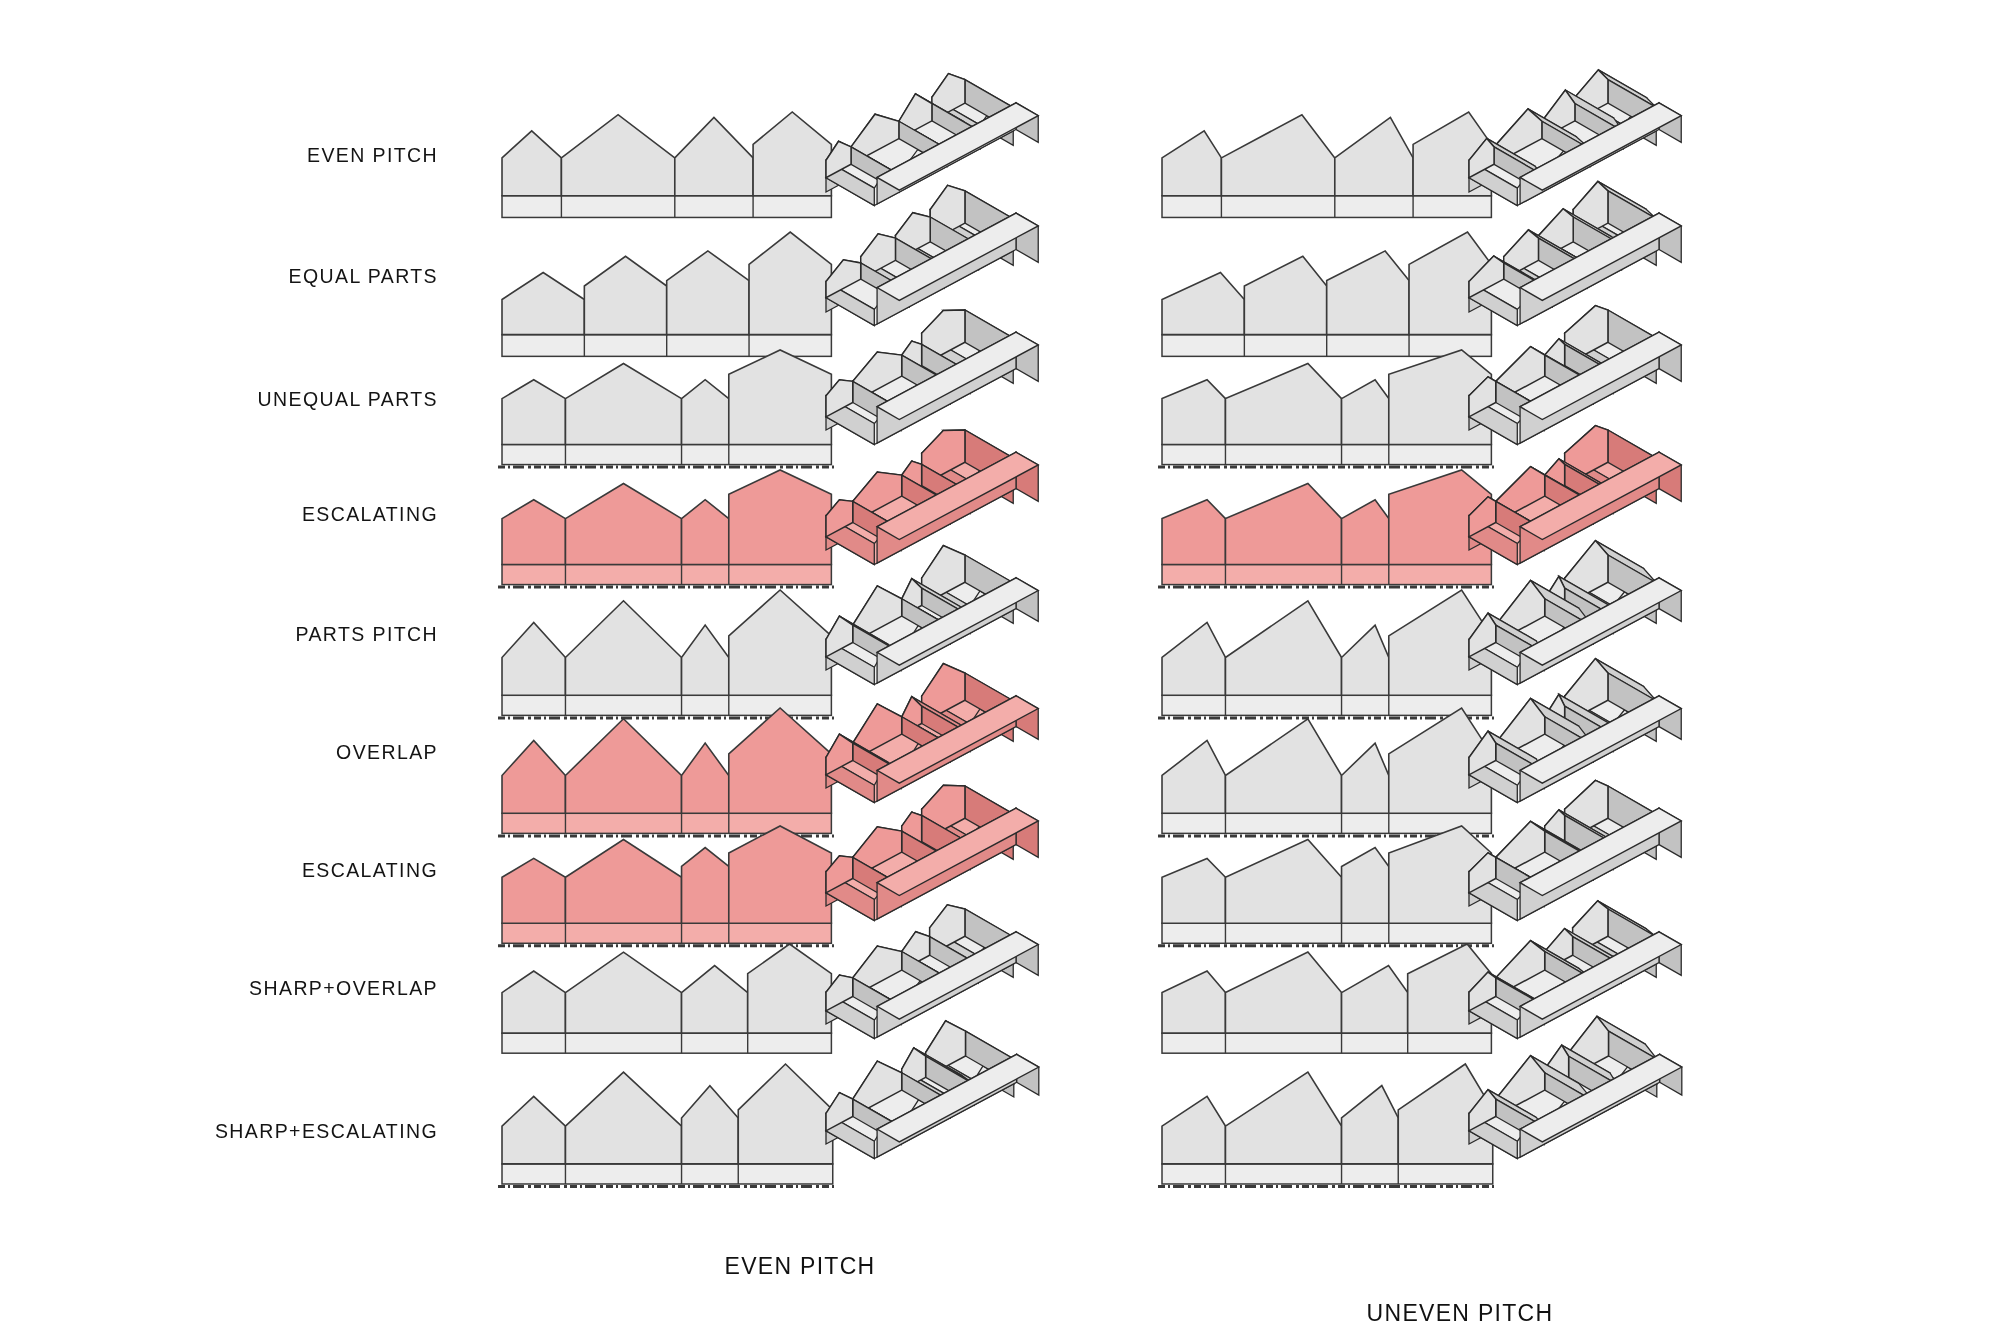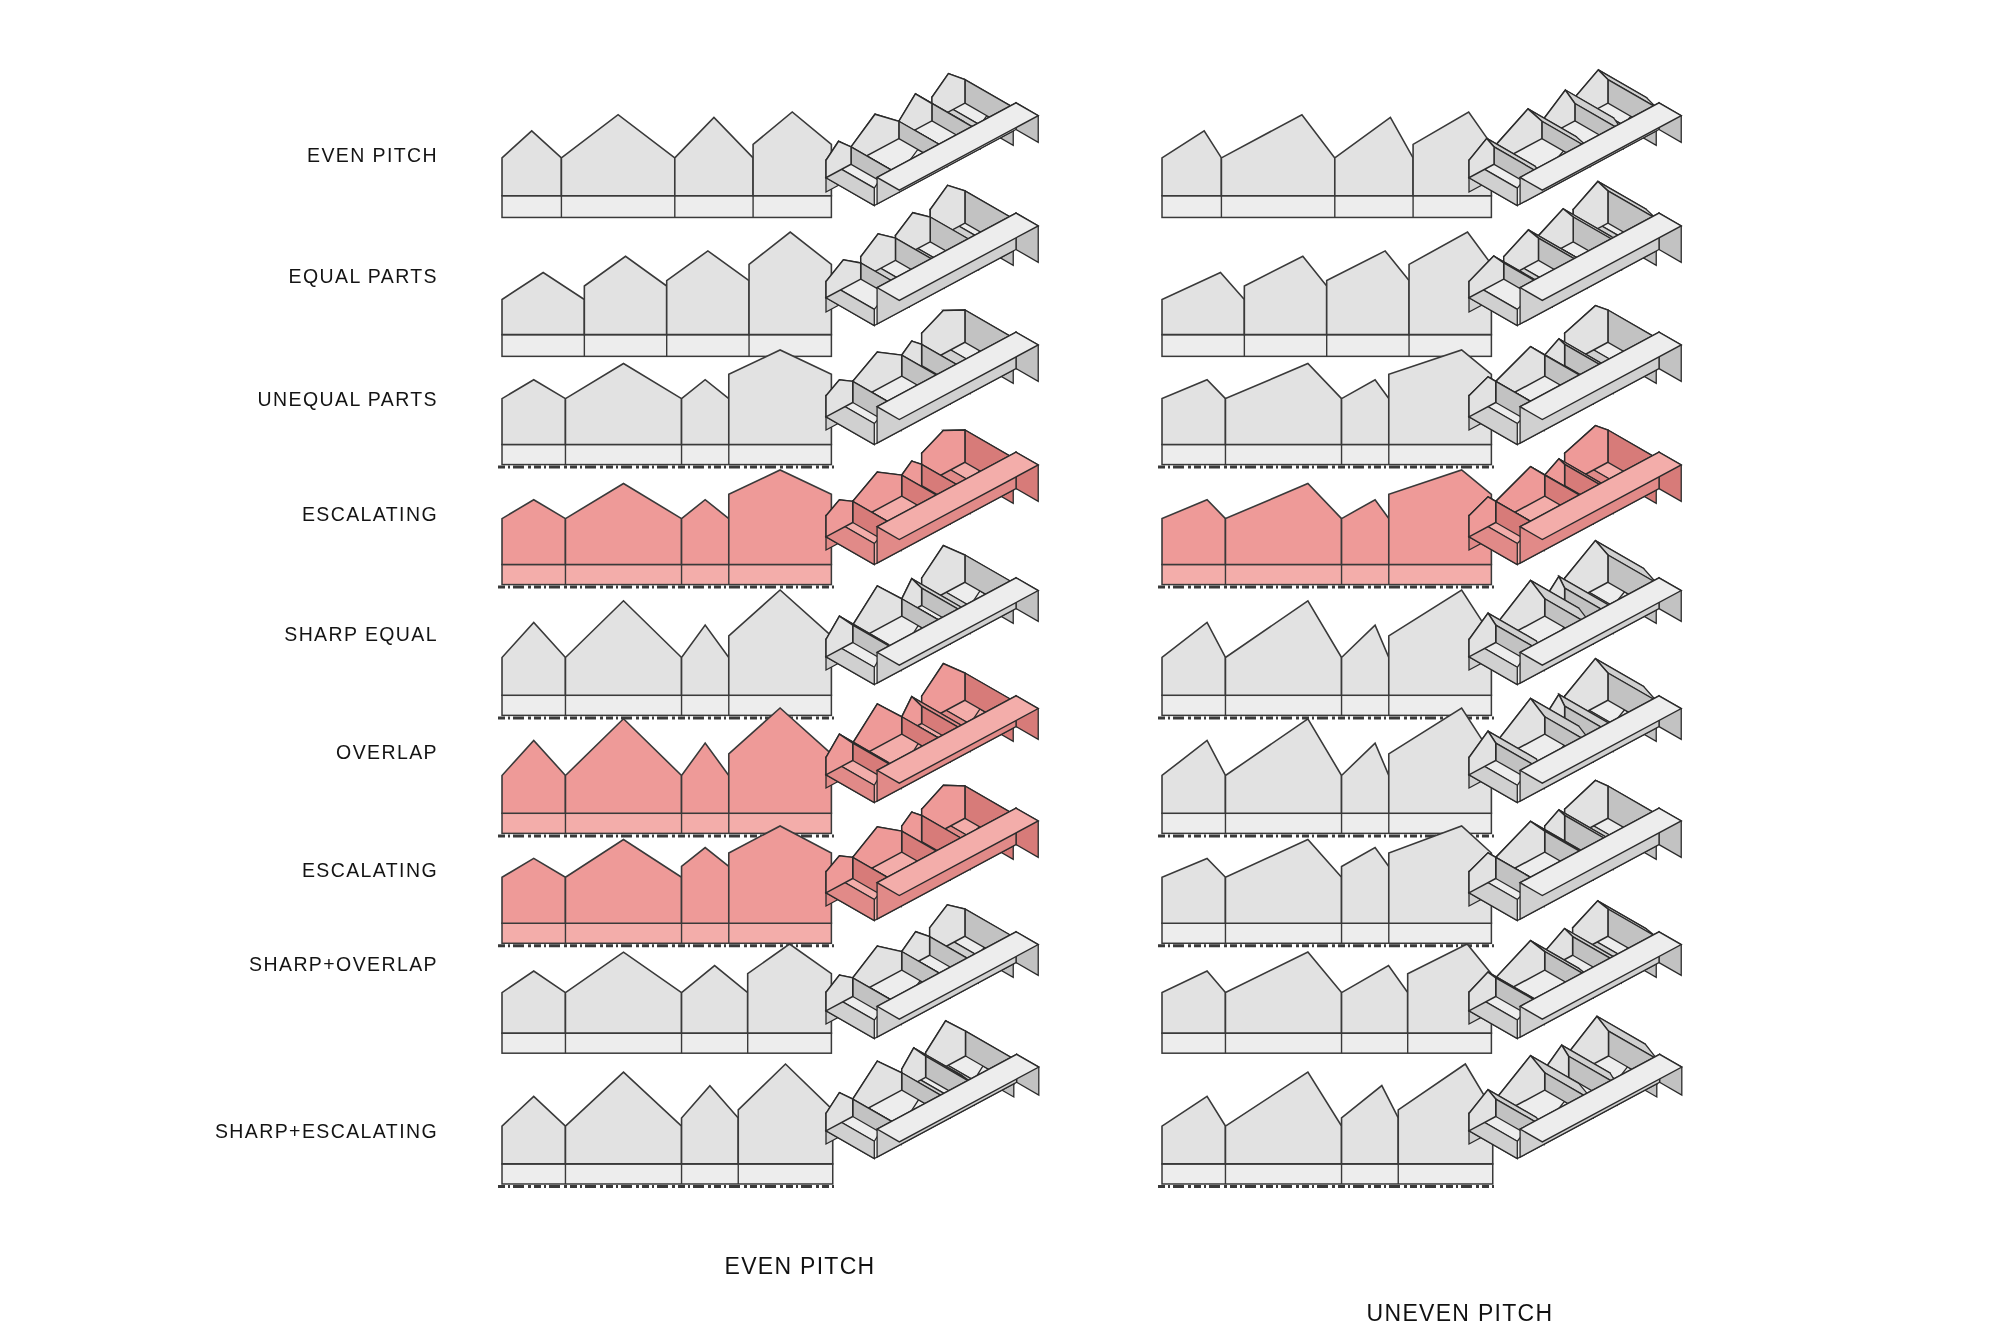--- a/index.html
+++ b/index.html
@@ -373,21 +373,21 @@
         <polygon points="62.30,103.55 81.30,84.67 33.00,56.84 14.00,75.72" fill="#F3ADAA" stroke="#2B2B2B" stroke-width="1.3"></polygon>
         <polygon points="14.00,96.80 14.00,75.72 62.30,103.55 62.30,124.63" fill="#E18A88" stroke="#2B2B2B" stroke-width="1.3"></polygon>
         <polygon points="33.00,56.84 81.30,84.67 89.06,89.19 40.76,61.36" fill="#E18A88" stroke="#2B2B2B" stroke-width="1.3"></polygon>
         <polygon points="40.76,61.36 89.06,89.19 89.06,110.27 40.76,82.44" fill="#D77B79" stroke="#2B2B2B" stroke-width="1.3"></polygon>
         <polygon points="14.00,96.80 14.00,75.72 33.00,56.84 40.76,61.36 40.76,82.44" fill="#EE9A98" stroke="#2B2B2B" stroke-width="1.5"></polygon>
         <polygon points="204.01,48.58 226.23,61.38 226.23,24.98 204.01,12.18" fill="#D77B79" stroke="#2B2B2B" stroke-width="1.3"></polygon>
         <polygon points="65.08,123.13 204.01,48.58 204.01,12.18 65.08,86.73" fill="#E18A88" stroke="#2B2B2B" stroke-width="1.3"></polygon>
         <polygon points="65.08,86.73 204.01,12.18 226.23,24.98 87.29,99.53" fill="#F3ADAA" stroke="#2B2B2B" stroke-width="1.4"></polygon>
       </svg>
     </div>
-    <div class="row-label" style="right: 1562px; top: 623px;">SHARP EQUAL</div>
+    <div class="row-label" style="right: 1562px; top: 623px;">PARTS PITCH</div>
     <div class="cell" style="left: 497px; top: 586px;">
       <svg width="339.40000000000003" height="139.38800000000003" viewBox="0 0 339.40000000000003 139.38800000000003">
         <rect x="5" y="109.30000000000003" width="329.40000000000003" height="20.088000000000005" fill="#EDEDED" stroke="#3A3A3A" stroke-width="1.5"></rect>
         <polygon points="5.00,109.30 5.00,71.50 36.73,36.40 68.45,71.50 68.45,109.30" fill="#E2E2E2" stroke="#3A3A3A" stroke-width="1.6" stroke-linejoin="miter"></polygon>
         <polygon points="68.45,109.30 68.45,71.50 126.50,14.80 184.55,71.50 184.55,109.30" fill="#E2E2E2" stroke="#3A3A3A" stroke-width="1.6" stroke-linejoin="miter"></polygon>
         <line x1="68.45" y1="109.30000000000003" x2="68.45" y2="129.38800000000003" stroke="#3A3A3A" stroke-width="1.4"></line>
         <polygon points="184.55,109.30 184.55,71.50 208.18,39.10 231.80,71.50 231.80,109.30" fill="#E2E2E2" stroke="#3A3A3A" stroke-width="1.6" stroke-linejoin="miter"></polygon>
         <line x1="184.55" y1="109.30000000000003" x2="184.55" y2="129.38800000000003" stroke="#3A3A3A" stroke-width="1.4"></line>
         <polygon points="231.80,109.30 231.80,49.90 283.10,4.00 334.40,49.90 334.40,109.30" fill="#E2E2E2" stroke="#3A3A3A" stroke-width="1.6" stroke-linejoin="miter"></polygon>
         <line x1="231.8" y1="109.30000000000003" x2="231.8" y2="129.38800000000003" stroke="#3A3A3A" stroke-width="1.4"></line>
@@ -634,21 +634,21 @@
         <polygon points="62.30,103.55 81.30,84.67 33.00,56.84 14.00,75.72" fill="#EDEDED" stroke="#2B2B2B" stroke-width="1.3"></polygon>
         <polygon points="14.00,96.80 14.00,75.72 62.30,103.55 62.30,124.63" fill="#D0D0D0" stroke="#2B2B2B" stroke-width="1.3"></polygon>
         <polygon points="33.00,56.84 81.30,84.67 89.06,89.19 40.76,61.36" fill="#D0D0D0" stroke="#2B2B2B" stroke-width="1.3"></polygon>
         <polygon points="40.76,61.36 89.06,89.19 89.06,110.27 40.76,82.44" fill="#C2C2C2" stroke="#2B2B2B" stroke-width="1.3"></polygon>
         <polygon points="14.00,96.80 14.00,75.72 33.00,56.84 40.76,61.36 40.76,82.44" fill="#E2E2E2" stroke="#2B2B2B" stroke-width="1.5"></polygon>
         <polygon points="204.01,48.58 226.23,61.38 226.23,24.98 204.01,12.18" fill="#C2C2C2" stroke="#2B2B2B" stroke-width="1.3"></polygon>
         <polygon points="65.08,123.13 204.01,48.58 204.01,12.18 65.08,86.73" fill="#D0D0D0" stroke="#2B2B2B" stroke-width="1.3"></polygon>
         <polygon points="65.08,86.73 204.01,12.18 226.23,24.98 87.29,99.53" fill="#EDEDED" stroke="#2B2B2B" stroke-width="1.4"></polygon>
       </svg>
     </div>
-    <div class="row-label" style="right: 1562px; top: 953px;">SHARP+OVERLAP</div>
+    <div class="row-label" style="right: 1562px; top: 977px;">SHARP+OVERLAP</div>
     <div class="cell" style="left: 497px; top: 940px;">
       <svg width="339.40000000000003" height="123.18800000000002" viewBox="0 0 339.40000000000003 123.18800000000002">
         <rect x="5" y="93.10000000000001" width="329.40000000000003" height="20.088000000000005" fill="#EDEDED" stroke="#3A3A3A" stroke-width="1.5"></rect>
         <polygon points="5.00,93.10 5.00,52.60 36.73,31.00 68.45,52.60 68.45,93.10" fill="#E2E2E2" stroke="#3A3A3A" stroke-width="1.6" stroke-linejoin="miter"></polygon>
         <polygon points="68.45,93.10 68.45,52.60 126.50,12.10 184.55,52.60 184.55,93.10" fill="#E2E2E2" stroke="#3A3A3A" stroke-width="1.6" stroke-linejoin="miter"></polygon>
         <line x1="68.45" y1="93.10000000000001" x2="68.45" y2="113.18800000000002" stroke="#3A3A3A" stroke-width="1.4"></line>
         <polygon points="184.55,93.10 184.55,52.60 217.63,25.60 250.70,52.60 250.70,93.10" fill="#E2E2E2" stroke="#3A3A3A" stroke-width="1.6" stroke-linejoin="miter"></polygon>
         <line x1="184.55" y1="93.10000000000001" x2="184.55" y2="113.18800000000002" stroke="#3A3A3A" stroke-width="1.4"></line>
         <polygon points="250.70,93.10 250.70,33.70 292.55,4.00 334.40,33.70 334.40,93.10" fill="#E2E2E2" stroke="#3A3A3A" stroke-width="1.6" stroke-linejoin="miter"></polygon>
         <line x1="250.70000000000002" y1="93.10000000000001" x2="250.70000000000002" y2="113.18800000000002" stroke="#3A3A3A" stroke-width="1.4"></line>

